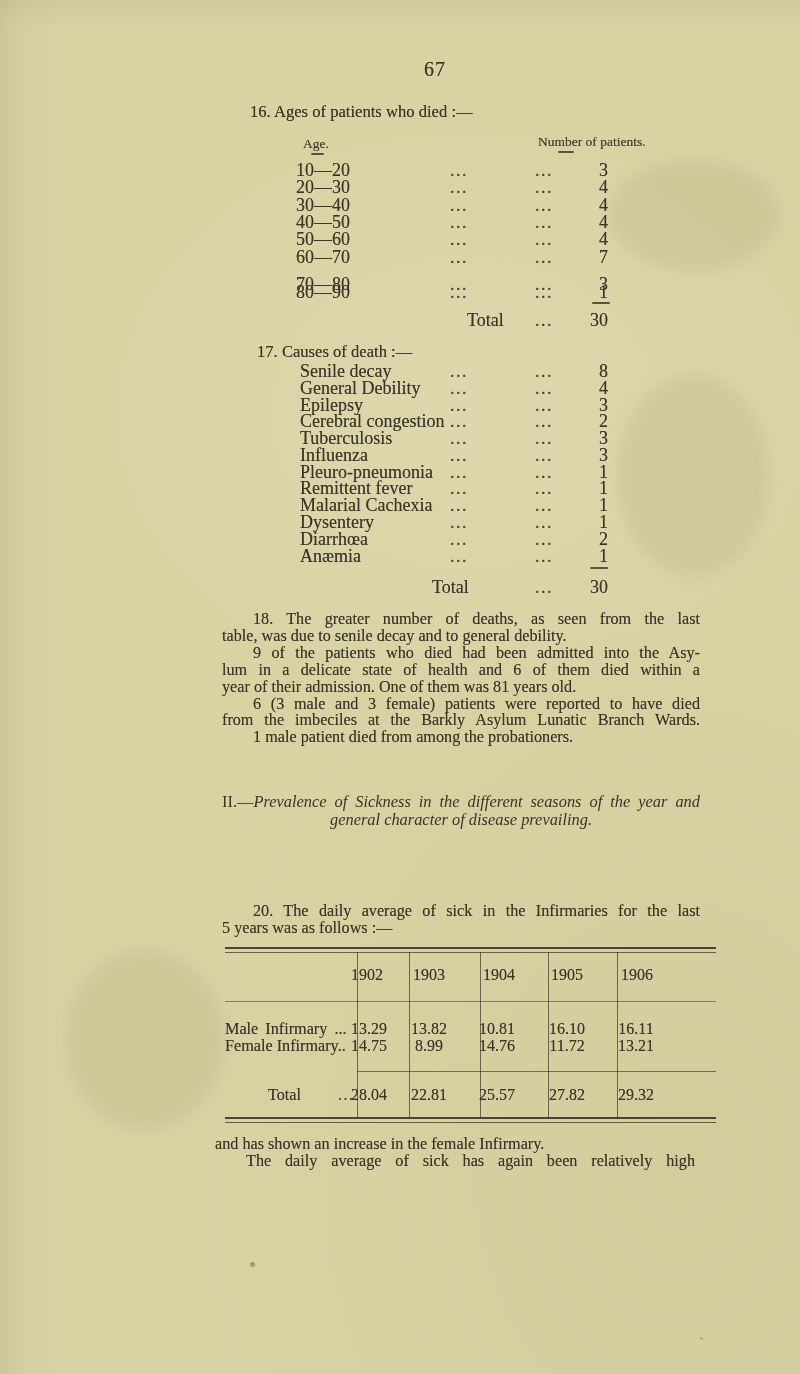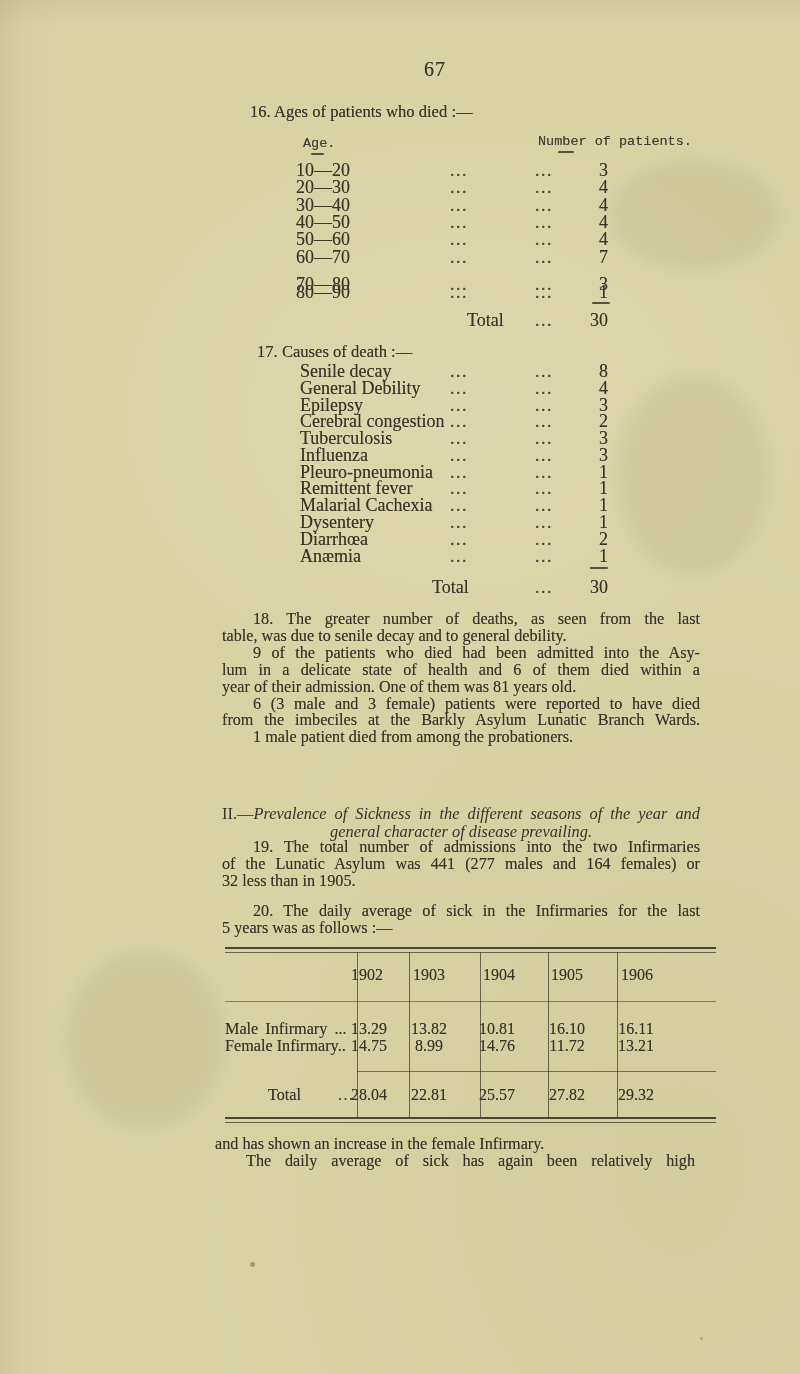--- a/index.html
+++ b/index.html
@@ -12,38 +12,38 @@
       radial-gradient(ellipse 520px 420px at 58% 30%, rgba(255,255,250,0.10), rgba(255,255,250,0) 70%),
       radial-gradient(ellipse 700px 900px at 85% 85%, rgba(120,105,60,0.06), rgba(120,105,60,0) 70%),
       linear-gradient(90deg, rgba(95,85,50,0.10) 0, rgba(95,85,50,0.03) 3%, rgba(0,0,0,0) 8%),
       linear-gradient(180deg, rgba(95,85,50,0.08) 0, rgba(0,0,0,0) 2%);
     font-family:"Liberation Serif","DejaVu Serif",serif;
     color:#39332a;
   }
   .txt{position:absolute;white-space:nowrap;text-shadow:0 0 .5px rgba(50,44,34,.55);}
   .pagenum{top:58px;left:395px;width:80px;text-align:center;font-size:20px;letter-spacing:1px;}
   .sech{font-size:16.6px;}
-  .colhead{font-size:13.5px;color:#433d32;font-family:Liberation Mono, monospace;}
+  .colhead{font-size:13.5px;color:#433d32;}
   .dash{position:absolute;height:1.6px;background:rgba(58,52,42,.82);border-radius:1px;}
 
   
   .lrow{position:absolute;left:0;top:0;width:800px;height:17px;font-size:18px;}
   .lrow span{position:absolute;top:0;white-space:nowrap;text-shadow:0 0 .5px rgba(50,44,34,.5);}
   .lab16{left:296px;}
   .lab17{left:300px;}
   .dots1{left:450px;letter-spacing:1.5px;color:#4a443a;}
   .dots2{left:535px;letter-spacing:1.5px;color:#4a443a;}
   .numc{left:574px;width:34px;text-align:right;}
 
   
   .para{position:absolute;left:222px;width:478px;font-size:16.2px;line-height:16.9px;}
   .para .ln{text-shadow:0 0 .5px rgba(50,44,34,.5);}
   .ln.j{text-align:justify;text-align-last:justify;}
   .ln.ind{text-indent:31px;}
-  .h2block{position:absolute;left:222px;width:478px;line-height:18px;font-size:16.4px;margin-top:12px;}
+  .h2block{position:absolute;left:222px;width:478px;line-height:18px;font-size:16.4px;}
   .h2block .l1{text-align:justify;text-align-last:justify;}
   .h2block .l2{text-align:center;}
   .ital{font-style:italic;}
 
   
   .hrule{position:absolute;background:rgba(55,49,39,.88);}
   .vrule{position:absolute;width:1.4px;background:rgba(62,56,46,.72);}
   .tlab{position:absolute;font-size:16.2px;white-space:nowrap;text-shadow:0 0 .5px rgba(50,44,34,.5);}
   .tval{position:absolute;width:62px;text-align:center;font-size:16px;text-shadow:0 0 .5px rgba(50,44,34,.5);}
 
@@ -218,25 +218,20 @@
     <div class="ln j ind">6 (3 male and 3 female) patients were reported to have died</div>
     <div class="ln j">from the imbeciles at the Barkly Asylum Lunatic Branch Wards.</div>
     <div class="ln ind">1 male patient died from among the probationers.</div>
   </div>
 
   <div class="h2block" style="top:793px;">
     <div class="l1"><span>II.—</span><span class="ital">Prevalence of Sickness in the different seasons of the year and</span></div>
     <div class="l2 ital">general character of disease prevailing.</div>
   </div>
 
-  <div class="para" style="top:839px;">
-    <div class="ln j ind">19. The total number of admissions into the two Infirmaries</div>
-    <div class="ln j">of the Lunatic Asylum was 441 (277 males and 164 females) or</div>
-    <div class="ln">32 less than in 1905.</div>
-  </div>
 
   <div class="para" style="top:903px;">
     <div class="ln j ind">20. The daily average of sick in the Infirmaries for the last</div>
     <div class="ln">5 years was as follows :—</div>
   </div>
 
   <div class="hrule" style="left:225px;top:947px;width:491px;height:2px;"></div>
   <div class="hrule" style="left:225px;top:951.5px;width:491px;height:1px;opacity:.8;"></div>
   <div class="hrule" style="left:225px;top:1001px;width:491px;height:1px;opacity:.6;"></div>
   <div class="hrule" style="left:357px;top:1071px;width:359px;height:1px;opacity:.7;"></div>

